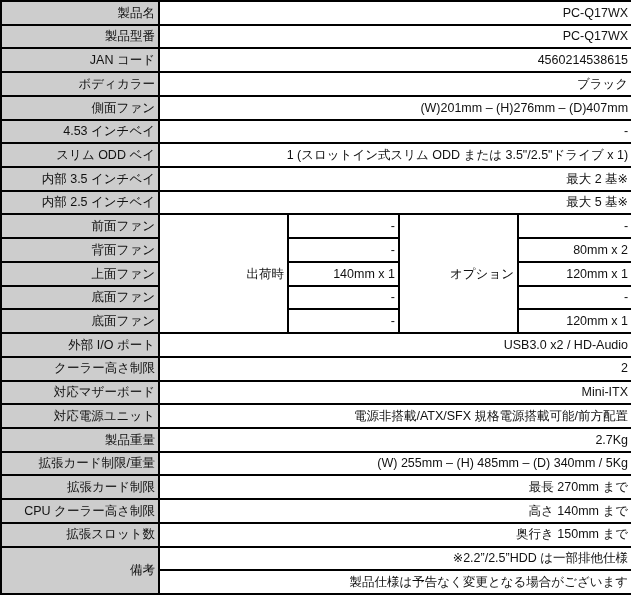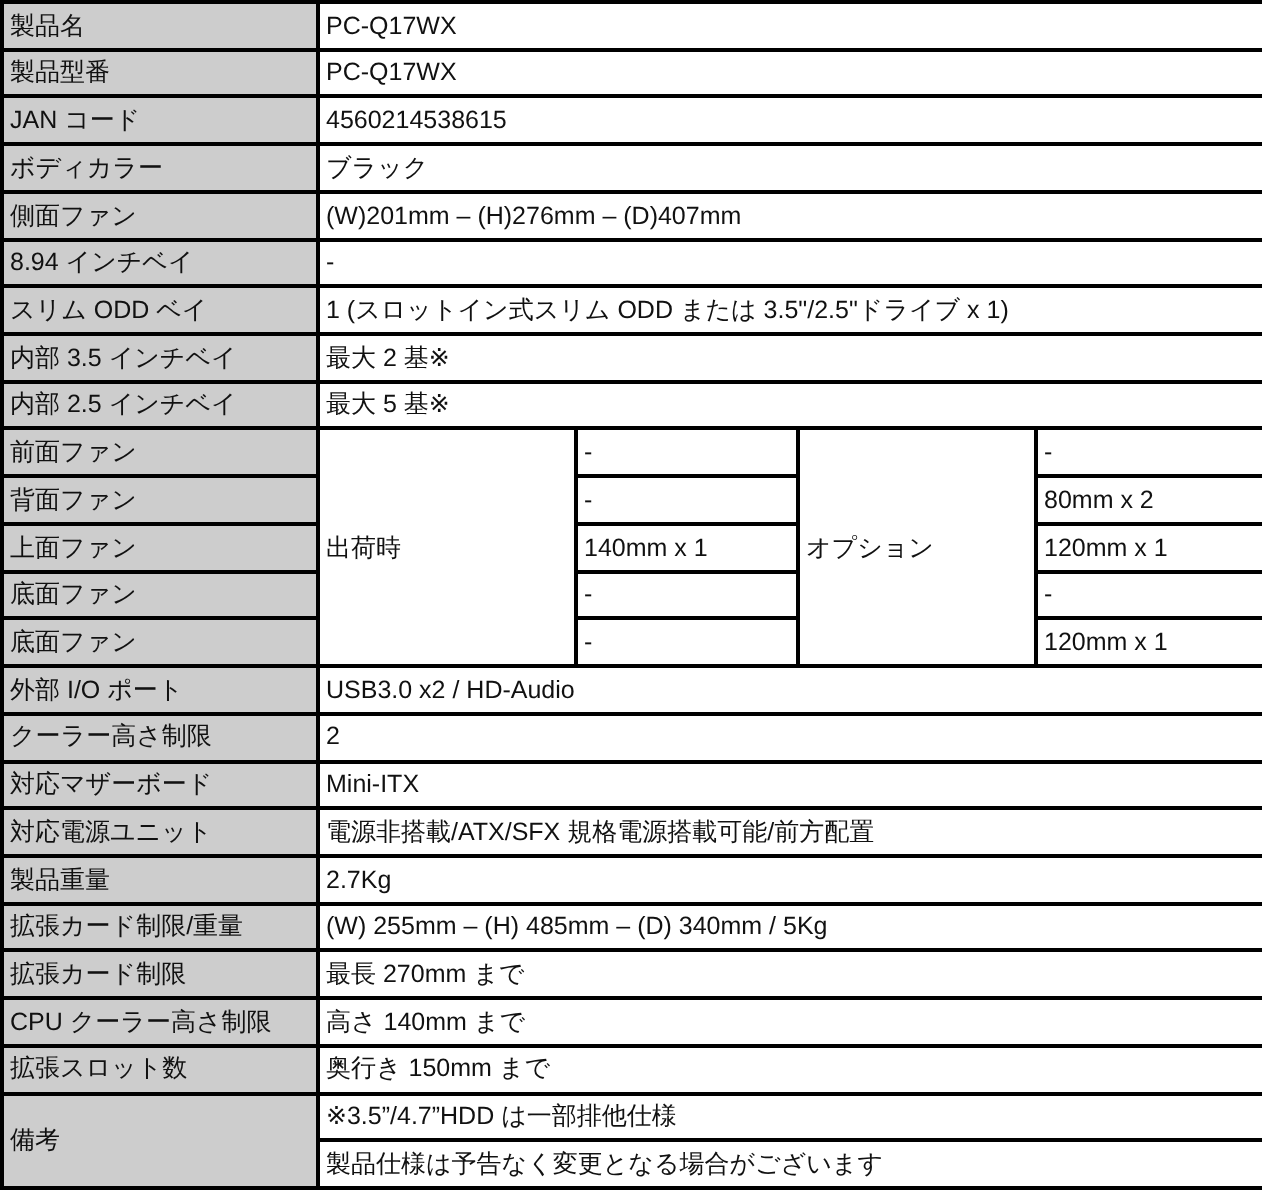--- a/index.html
+++ b/index.html
@@ -20,21 +20,21 @@
     font-family: "Liberation Sans", "DejaVu Sans", sans-serif;
   }
   table.spec-table {
     border-collapse: collapse;
     table-layout: fixed;
     width: 631px;
     height: 595px;
   }
   table.spec-table td {
     border: 2px solid var(--border);
-    text-align: left;
+    text-align: right;
     vertical-align: middle;
     font-size: 12.5px;
     line-height: 1.15;
     color: var(--text);
     padding: 1px 3px;
     overflow: hidden;
     white-space: nowrap;
   }
   td.label {
     background: var(--label-bg);
@@ -71,21 +71,21 @@
       </tr>
       <tr>
         <td class="label">ボディカラー</td>
         <td class="value" colspan="4">ブラック</td>
       </tr>
       <tr>
         <td class="label">側面ファン</td>
         <td class="value" colspan="4">(W)201mm – (H)276mm – (D)407mm</td>
       </tr>
       <tr>
-        <td class="label">8.94 インチベイ</td>
+        <td class="label">4.53 インチベイ</td>
         <td class="value" colspan="4">-</td>
       </tr>
       <tr>
         <td class="label">スリム ODD ベイ</td>
         <td class="value" colspan="4">1 (スロットイン式スリム ODD または 3.5"/2.5"ドライブ x 1)</td>
       </tr>
       <tr>
         <td class="label">内部 3.5 インチベイ</td>
         <td class="value" colspan="4">最大 2 基※</td>
       </tr>
@@ -154,20 +154,20 @@
         <td class="label">CPU クーラー高さ制限</td>
         <td class="value" colspan="4">高さ 140mm まで</td>
       </tr>
       <tr>
         <td class="label">拡張スロット数</td>
         <td class="value" colspan="4">奥行き 150mm まで</td>
       </tr>
 
       <tr>
         <td class="label" rowspan="2">備考</td>
-        <td class="value" colspan="4">※3.5”/4.7”HDD は一部排他仕様</td>
+        <td class="value" colspan="4">※2.2”/2.5”HDD は一部排他仕様</td>
       </tr>
       <tr>
         <td class="value" colspan="4">製品仕様は予告なく変更となる場合がございます</td>
       </tr>
     </tbody>
   </table>
 </div>
 
 </body></html>

